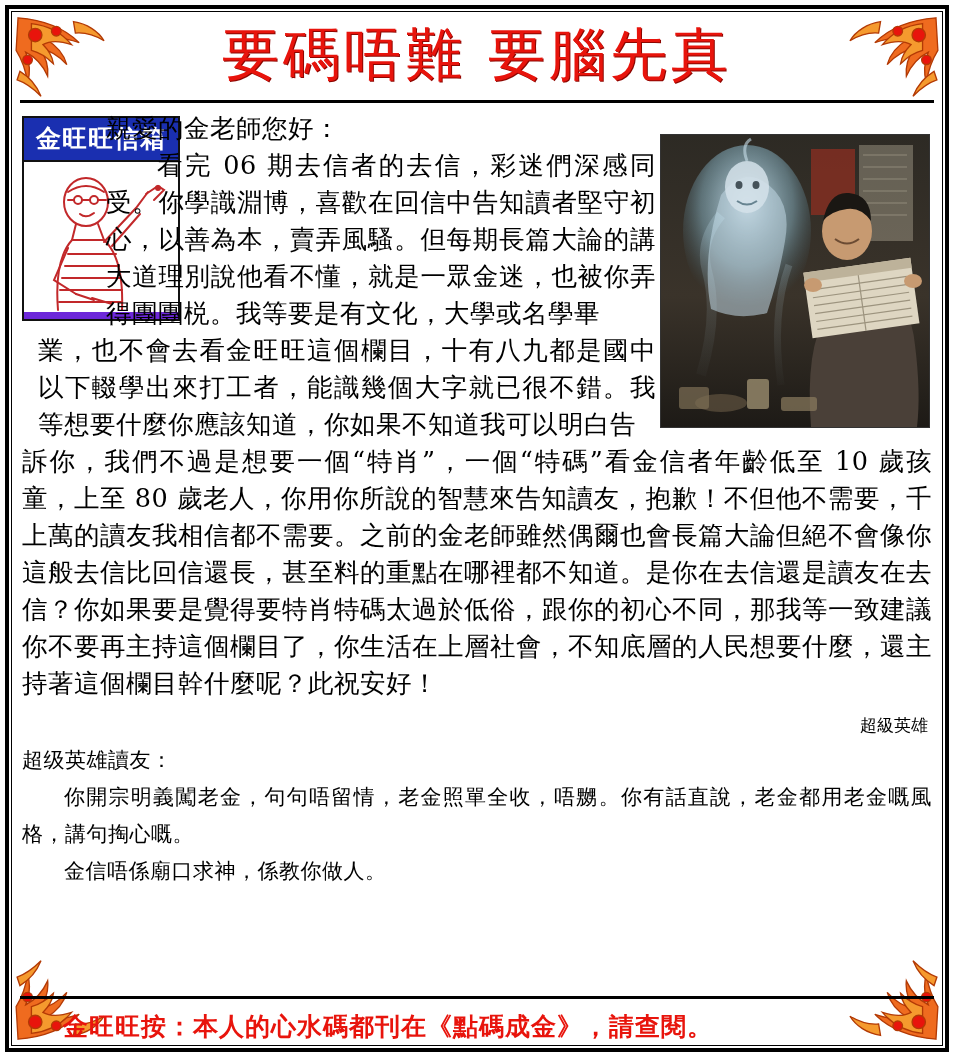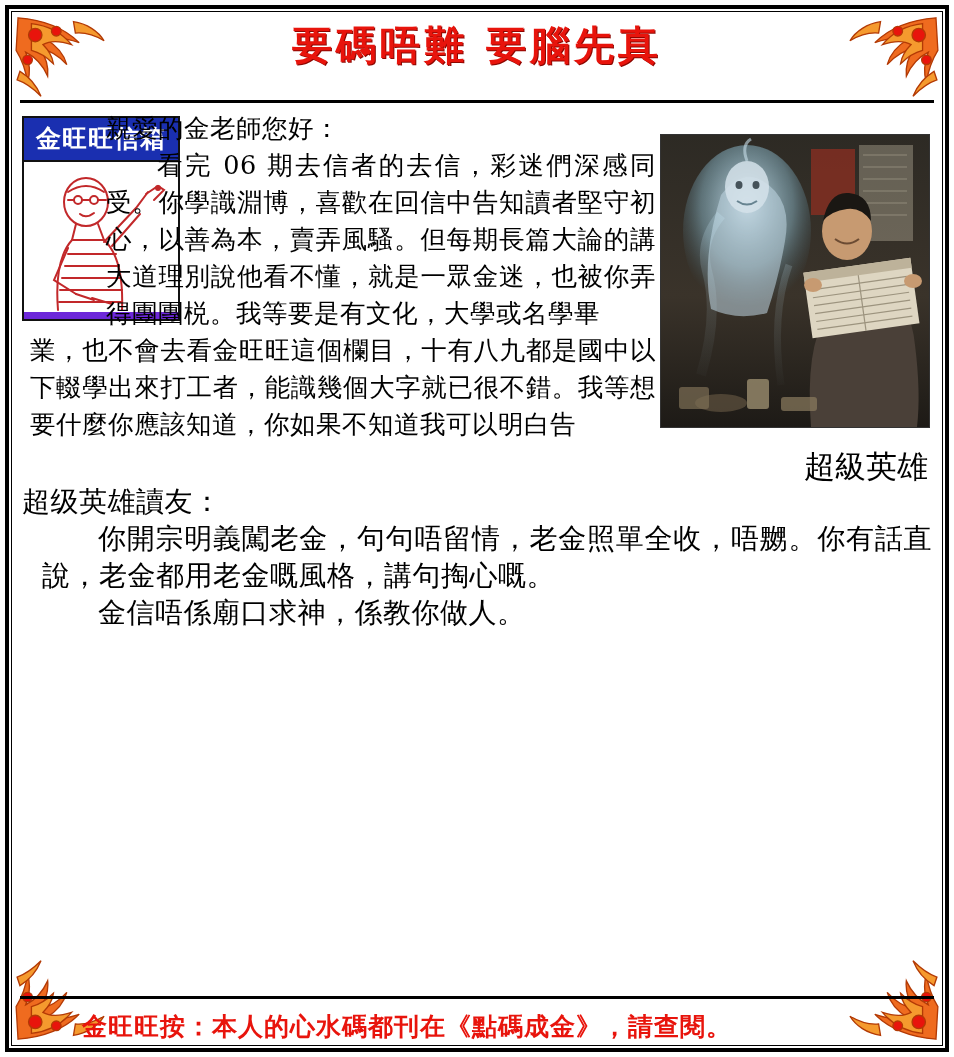--- a/index.html
+++ b/index.html
@@ -53,22 +53,22 @@
 
   
   .headline {
     position: absolute;
     left: 0;
     top: 22px;
     width: 954px;
     text-align: center;
     color: #e8140c;
     font-family: "DejaVu Serif", "Liberation Serif", serif;
-    font-weight: bold;
-    font-size: 40px;
+    font-weight: normal;
+    font-size: 57px;
     letter-spacing: 4px;
     line-height: 1.15;
     text-shadow: 1px 1px 0 #8c0600;
   }
 
   .rule-top {
     position: absolute;
     left: 20px;
     top: 100px;
     width: 914px;
@@ -123,37 +123,37 @@
     width: 910px;
     font-family: "DejaVu Serif", "Liberation Serif", serif;
     color: #000;
   }
   .p-block {
     font-size: 25.5px;
     line-height: 37px;
     text-align: justify;
     letter-spacing: 0.5px;
   }
-  .indent { text-indent: 2em; margin-left: 20px; }
+  .indent { text-indent: 2em; }
 
   .para-1 { margin-left: 84px; margin-right: 276px; }
-  .para-2 { margin-left: 8px;   margin-right: 276px; }
+  .para-2 { margin-left: 16px;   margin-right: 276px; }
   .para-3 { margin-left: 0px;   margin-right: 0px; }
 
   .sign-right {
     text-align: right;
-    font-size: 31px;
+    font-size: 17px;
     line-height: 34px;
     margin-top: 6px;
     padding-right: 4px;
     font-family: "DejaVu Serif", "Liberation Serif", serif;
   }
 
   .reply {
-    font-size: 28px;
+    font-size: 21px;
     line-height: 37px;
     text-align: justify;
     letter-spacing: 0.5px;
     font-family: "DejaVu Serif", "Liberation Serif", serif;
   }
 
   .rule-bottom {
     position: absolute;
     left: 20px;
     bottom: 58px;
@@ -165,21 +165,20 @@
     position: absolute;
     left: 0;
     bottom: 14px;
     width: 776px;
     text-align: center;
     font-family: "DejaVu Serif", "Liberation Serif", serif;
     font-weight: bold;
     font-size: 25px;
     color: #e8140c;
     letter-spacing: 1px;
-    padding-left: 19px;
   }
 </style>
 </head>
 <body>
 
 <div id="page">
 
   <div class="frame-outer"></div>
   <div class="frame-inner"></div>
 
@@ -352,20 +351,21 @@
       <rect x="86" y="244" width="22" height="30" rx="3" fill="#9a8c6e" opacity="0.8"></rect>
       <rect x="18" y="252" width="30" height="22" rx="3" fill="#7d6f55" opacity="0.7"></rect>
       <rect x="120" y="262" width="36" height="14" rx="3" fill="#8b7c5f" opacity="0.7"></rect>
     </svg>
   </div>
 
   <div class="article">
     <div class="p-block para-1">親愛的金老師您好：</div>
     <div class="p-block para-1 indent">看完 06 期去信者的去信，彩迷們深感同受。你學識淵博，喜歡在回信中告知讀者堅守初心，以善為本，賣弄風騷。但每期長篇大論的講大道理別說他看不懂，就是一眾金迷，也被你弄得團團棁。我等要是有文化，大學或名學畢</div>
     <div class="p-block para-2">業，也不會去看金旺旺這個欄目，十有八九都是國中以下輟學出來打工者，能識幾個大字就已很不錯。我等想要什麼你應該知道，你如果不知道我可以明白告</div>
+    <div class="p-block para-3">訴你，我們不過是想要一個“特肖”，一個“特碼”看金信者年齡低至 10 歲孩童，上至 80 歲老人，你用你所說的智慧來告知讀友，抱歉！不但他不需要，千上萬的讀友我相信都不需要。之前的金老師雖然偶爾也會長篇大論但絕不會像你這般去信比回信還長，甚至料的重點在哪裡都不知道。是你在去信還是讀友在去信？你如果要是覺得要特肖特碼太過於低俗，跟你的初心不同，那我等一致建議你不要再主持這個欄目了，你生活在上層社會，不知底層的人民想要什麼，還主持著這個欄目幹什麼呢？此祝安好！</div>
     <div class="sign-right">超級英雄</div>
 
     <div class="reply">超级英雄讀友：</div>
     <div class="reply indent">你開宗明義闖老金，句句唔留情，老金照單全收，唔嬲。你有話直說，老金都用老金嘅風格，講句掏心嘅。</div>
     <div class="reply indent">金信唔係廟口求神，係教你做人。</div>
 
   </div>
 
   <div class="rule-bottom"></div>
   <div class="footnote">金旺旺按：本人的心水碼都刊在《點碼成金》，請查閱。</div>

